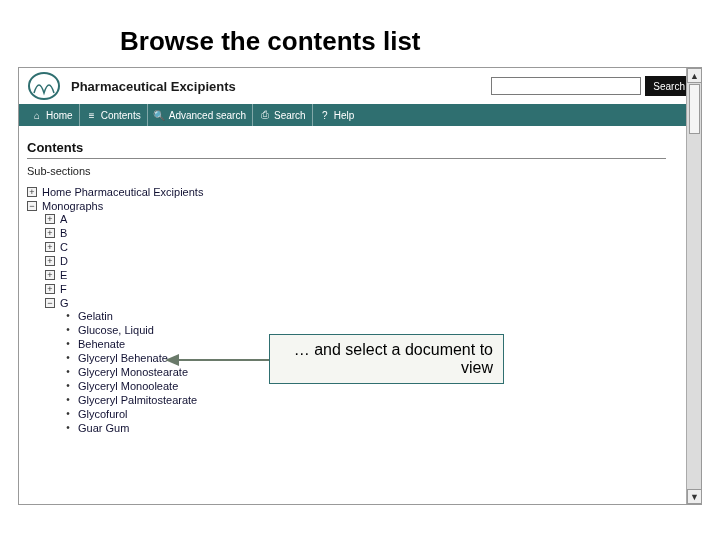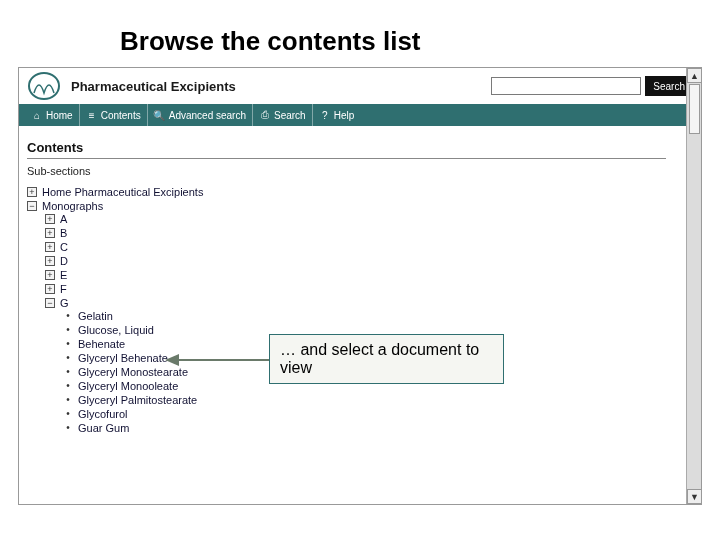--- a/index.html
+++ b/index.html
@@ -139,20 +139,21 @@
   .callout {
     position:absolute;
     left:250px; top:266px;
     width:235px;
     background:#f5f6f2;
     border:1px solid #2f6f70;
     padding:6px 10px;
     font-family:Verdana,sans-serif;
     font-size:16px;
     color:#000;
+    text-align:right;
   }
   .callout-arrow {
     position:absolute;
     left:146px; top:284px;
     width:104px; height:2px;
     pointer-events:none;
   }
 </style>
 </head>
 <body>

